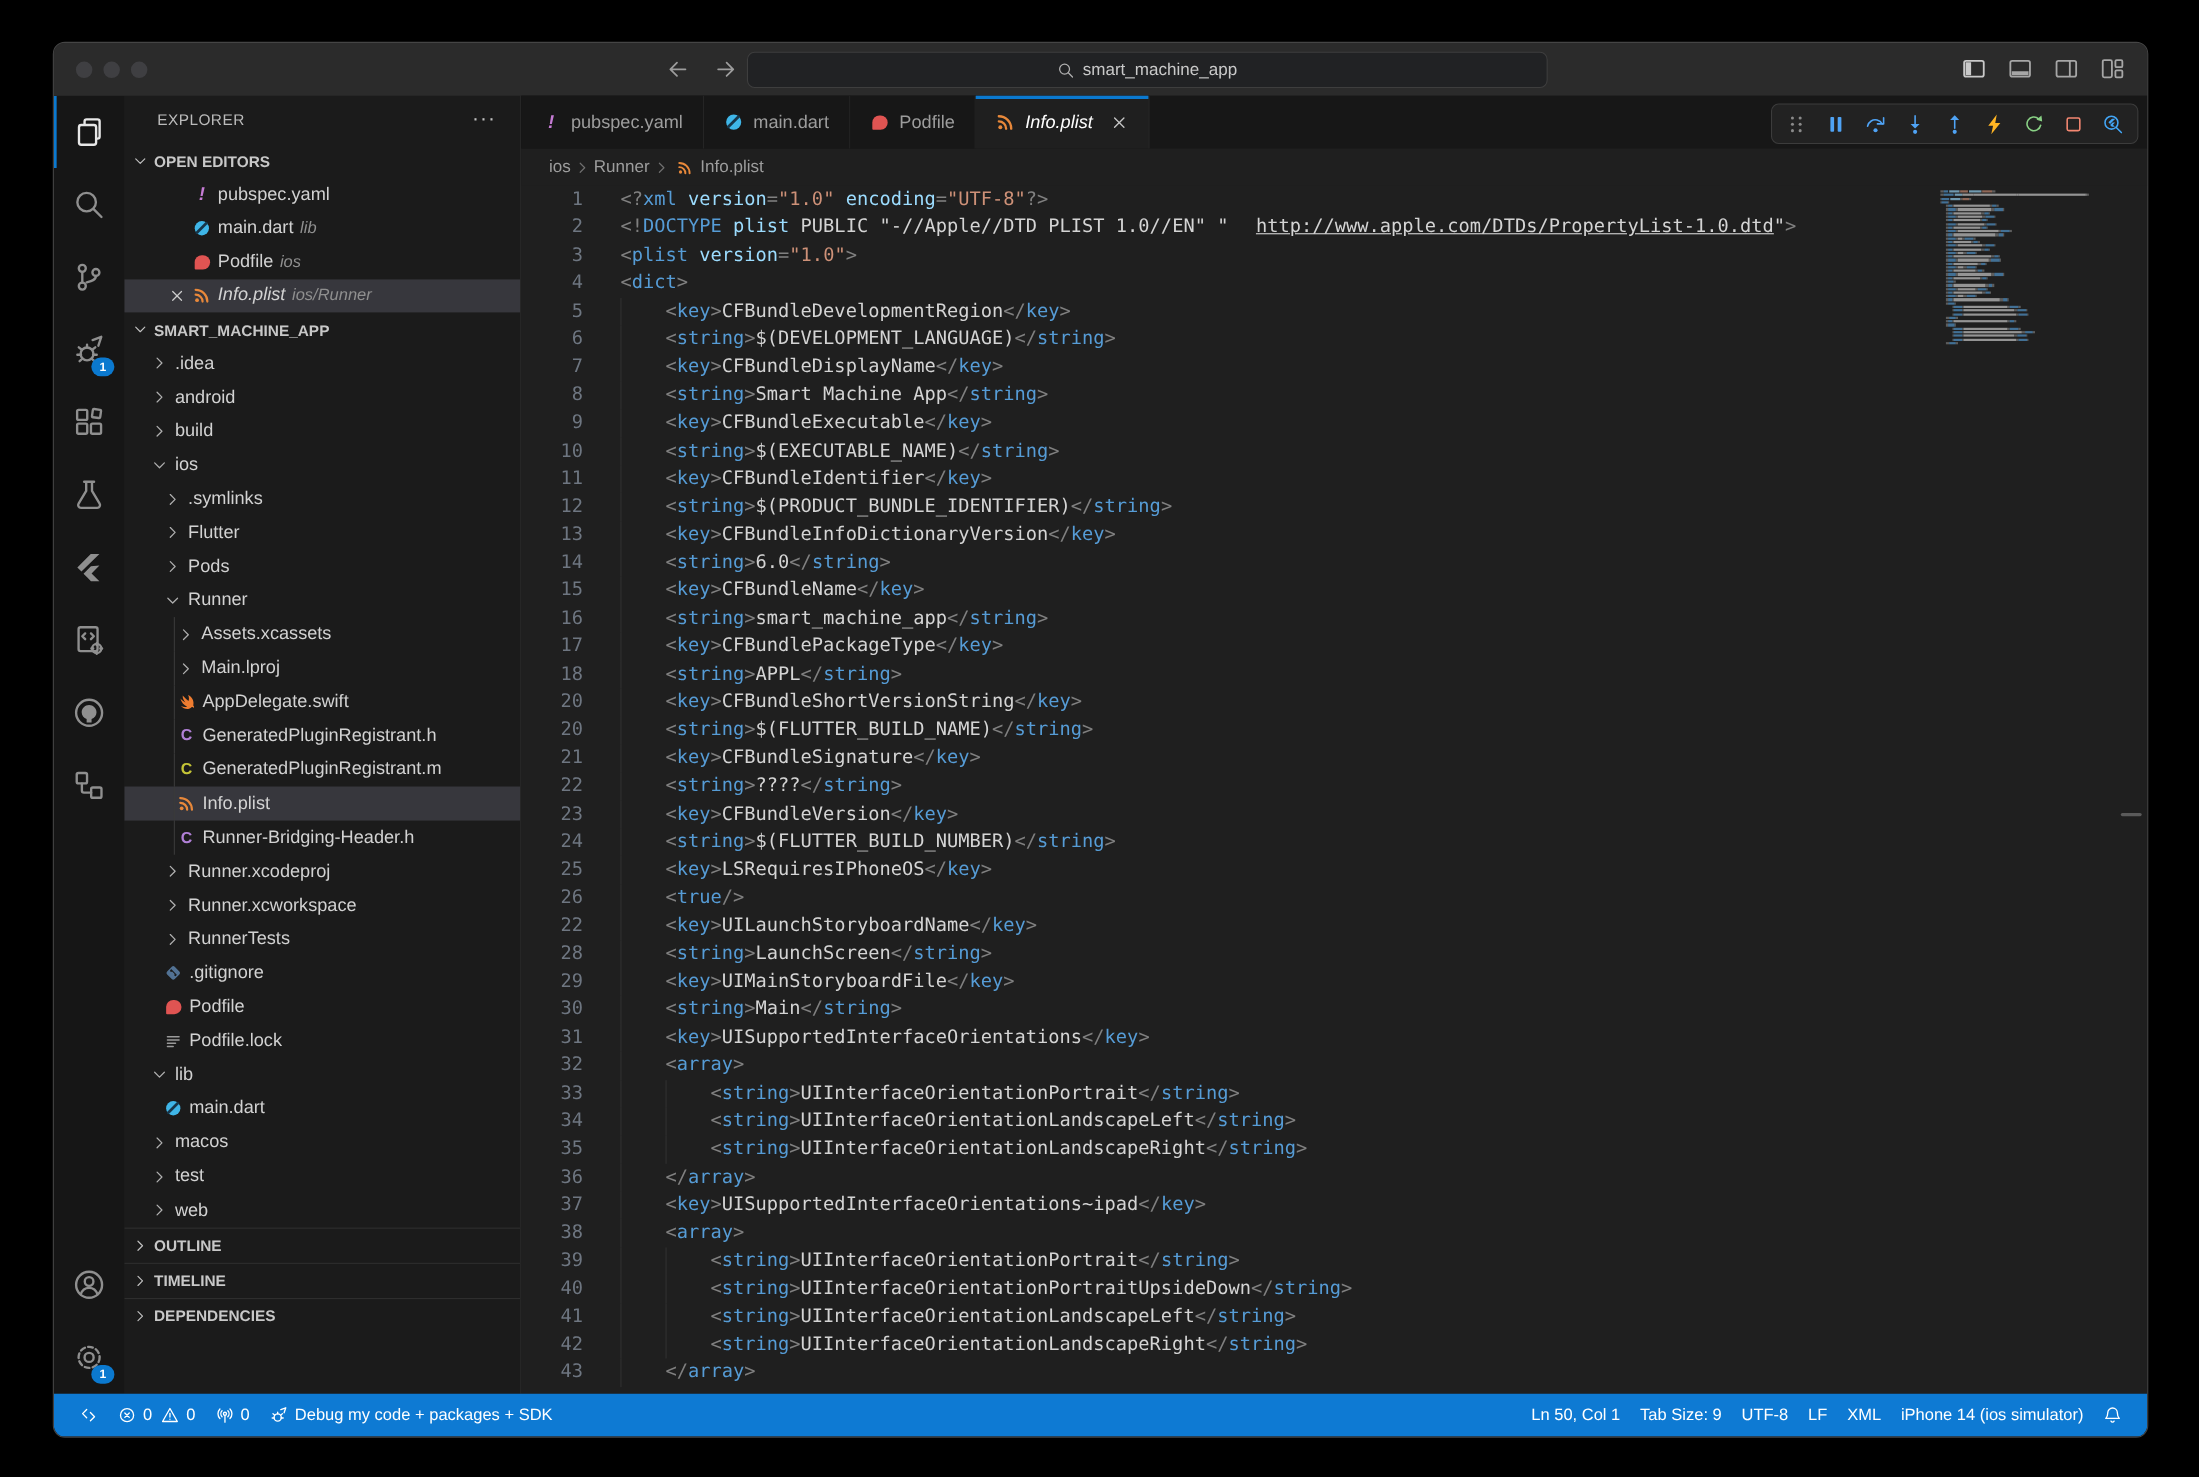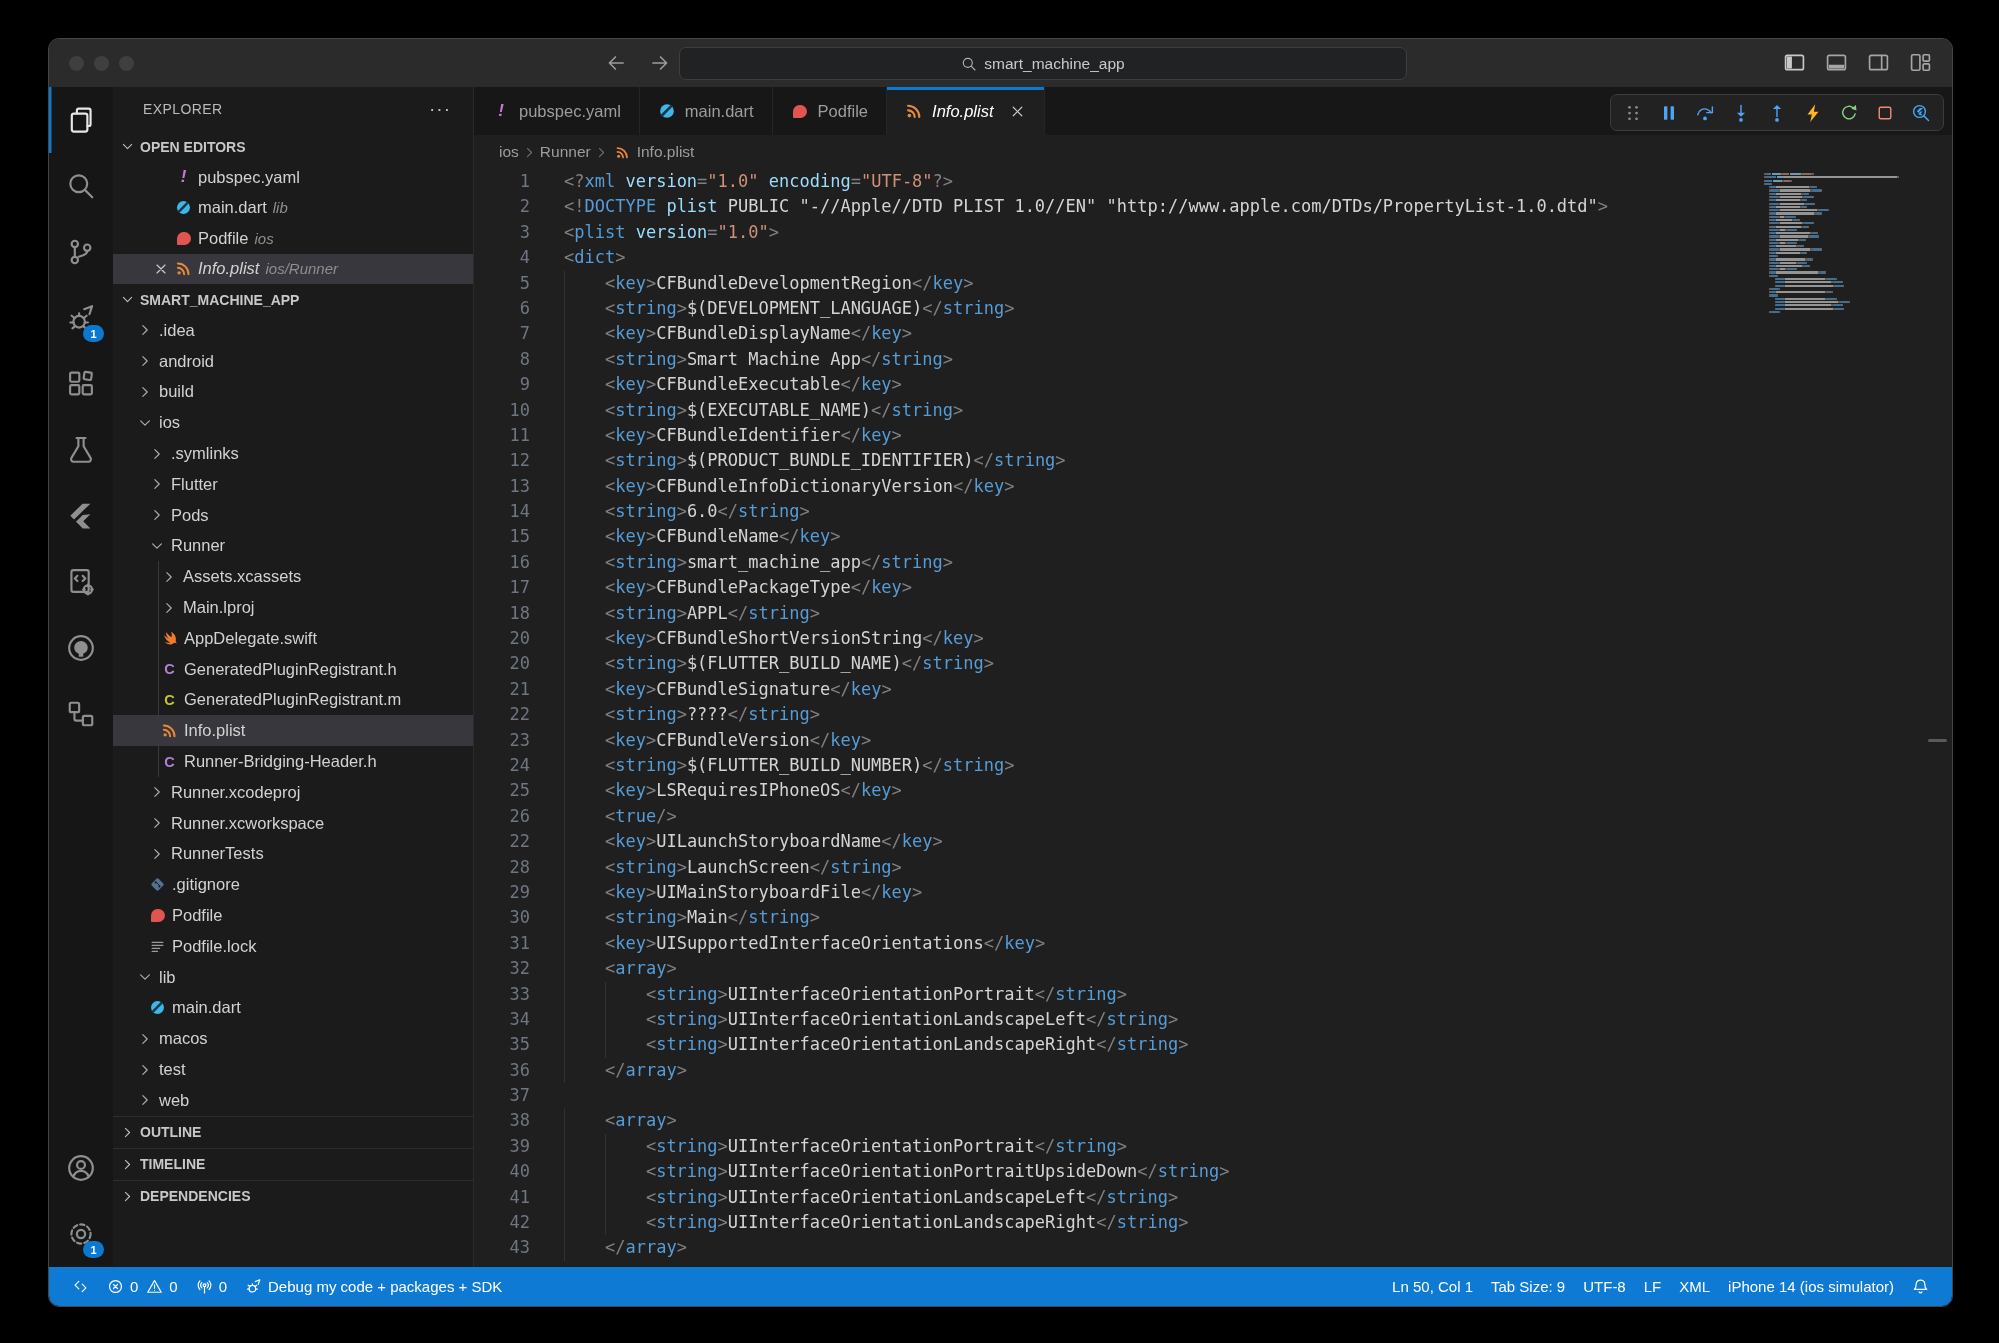--- a/index.html
+++ b/index.html
@@ -69,21 +69,21 @@
   #breadcrumb .sep{width:15px;height:15px;color:#6f6f6f;}
   #breadcrumb .fico{width:15px;height:15px;margin:0 4px 0 3px;display:flex;align-items:center;}
   
   #codewrap{position:relative;flex:1;overflow:hidden;}
   #code{position:absolute;left:0;top:0;right:0;font-family:"DejaVu Sans Mono",monospace;font-size:17px;line-height:25.4px;}
   .code-line{display:flex;height:25.4px;white-space:pre;}
   .ln{width:56px;flex:none;text-align:right;color:#6e7681;user-select:none;}
   .lc{margin-left:34px;position:relative;}
   .ig{position:absolute;top:0;bottom:0;width:1px;background:#313131;}
   .c-p{color:var(--s-p);} .c-t{color:var(--s-t);} .c-a{color:var(--s-a);} .c-s{color:var(--s-s);}
-  .c-x{color:var(--s-x);} .c-w{color:var(--s-w);} .c-l{color:var(--s-l);}
+  .c-x{color:var(--s-x);} .c-w{color:var(--s-w);} .c-l{color:var(--s-l);text-decoration:underline;margin-left:25px;}
   #minimap{position:absolute;top:4px;right:38px;width:150px;}
   .mm-line{height:2.2px;margin-bottom:1.1px;white-space:nowrap;font-size:0;}
   .mm-seg{display:inline-block;height:2.2px;opacity:.65;vertical-align:top;}
   #scrollmark{position:absolute;right:5px;top:570px;width:19px;height:3px;background:#5a5a5a;border-radius:2px;}
   
   #statusbar{height:39px;flex:none;background:var(--statusbar);color:#fff;display:flex;align-items:center;
     font-size:15px;padding:0 14px;border-radius:0 0 10px 10px;}
   .st-item{display:flex;align-items:center;gap:6px;padding:0 9px;height:100%;}
   .st-item .icon{width:17px;height:17px;}
   #status-right{margin-left:auto;display:flex;}
@@ -684,21 +684,21 @@
               <div class="code-line"><span class="ln">22</span><span class="lc"><span class="ig" style="left: 0px;"></span><span>    </span><span class="c-p">&lt;</span><span class="c-t">key</span><span class="c-p">&gt;</span><span class="c-x">UILaunchStoryboardName</span><span class="c-p">&lt;/</span><span class="c-t">key</span><span class="c-p">&gt;</span></span></div>
               <div class="code-line"><span class="ln">28</span><span class="lc"><span class="ig" style="left: 0px;"></span><span>    </span><span class="c-p">&lt;</span><span class="c-t">string</span><span class="c-p">&gt;</span><span class="c-x">LaunchScreen</span><span class="c-p">&lt;/</span><span class="c-t">string</span><span class="c-p">&gt;</span></span></div>
               <div class="code-line"><span class="ln">29</span><span class="lc"><span class="ig" style="left: 0px;"></span><span>    </span><span class="c-p">&lt;</span><span class="c-t">key</span><span class="c-p">&gt;</span><span class="c-x">UIMainStoryboardFile</span><span class="c-p">&lt;/</span><span class="c-t">key</span><span class="c-p">&gt;</span></span></div>
               <div class="code-line"><span class="ln">30</span><span class="lc"><span class="ig" style="left: 0px;"></span><span>    </span><span class="c-p">&lt;</span><span class="c-t">string</span><span class="c-p">&gt;</span><span class="c-x">Main</span><span class="c-p">&lt;/</span><span class="c-t">string</span><span class="c-p">&gt;</span></span></div>
               <div class="code-line"><span class="ln">31</span><span class="lc"><span class="ig" style="left: 0px;"></span><span>    </span><span class="c-p">&lt;</span><span class="c-t">key</span><span class="c-p">&gt;</span><span class="c-x">UISupportedInterfaceOrientations</span><span class="c-p">&lt;/</span><span class="c-t">key</span><span class="c-p">&gt;</span></span></div>
               <div class="code-line"><span class="ln">32</span><span class="lc"><span class="ig" style="left: 0px;"></span><span>    </span><span class="c-p">&lt;</span><span class="c-t">array</span><span class="c-p">&gt;</span></span></div>
               <div class="code-line"><span class="ln">33</span><span class="lc"><span class="ig" style="left: 0px;"></span><span class="ig" style="left: 41px;"></span><span>        </span><span class="c-p">&lt;</span><span class="c-t">string</span><span class="c-p">&gt;</span><span class="c-x">UIInterfaceOrientationPortrait</span><span class="c-p">&lt;/</span><span class="c-t">string</span><span class="c-p">&gt;</span></span></div>
               <div class="code-line"><span class="ln">34</span><span class="lc"><span class="ig" style="left: 0px;"></span><span class="ig" style="left: 41px;"></span><span>        </span><span class="c-p">&lt;</span><span class="c-t">string</span><span class="c-p">&gt;</span><span class="c-x">UIInterfaceOrientationLandscapeLeft</span><span class="c-p">&lt;/</span><span class="c-t">string</span><span class="c-p">&gt;</span></span></div>
               <div class="code-line"><span class="ln">35</span><span class="lc"><span class="ig" style="left: 0px;"></span><span class="ig" style="left: 41px;"></span><span>        </span><span class="c-p">&lt;</span><span class="c-t">string</span><span class="c-p">&gt;</span><span class="c-x">UIInterfaceOrientationLandscapeRight</span><span class="c-p">&lt;/</span><span class="c-t">string</span><span class="c-p">&gt;</span></span></div>
               <div class="code-line"><span class="ln">36</span><span class="lc"><span class="ig" style="left: 0px;"></span><span>    </span><span class="c-p">&lt;/</span><span class="c-t">array</span><span class="c-p">&gt;</span></span></div>
-              <div class="code-line"><span class="ln">37</span></div>
+              <div class="code-line"><span class="ln">37</span><span class="lc"><span class="ig" style="left: 0px;"></span><span>    </span><span class="c-p">&lt;</span><span class="c-t">key</span><span class="c-p">&gt;</span><span class="c-x">UISupportedInterfaceOrientations~ipad</span><span class="c-p">&lt;/</span><span class="c-t">key</span><span class="c-p">&gt;</span></span></div>
               <div class="code-line"><span class="ln">38</span><span class="lc"><span class="ig" style="left: 0px;"></span><span>    </span><span class="c-p">&lt;</span><span class="c-t">array</span><span class="c-p">&gt;</span></span></div>
               <div class="code-line"><span class="ln">39</span><span class="lc"><span class="ig" style="left: 0px;"></span><span class="ig" style="left: 41px;"></span><span>        </span><span class="c-p">&lt;</span><span class="c-t">string</span><span class="c-p">&gt;</span><span class="c-x">UIInterfaceOrientationPortrait</span><span class="c-p">&lt;/</span><span class="c-t">string</span><span class="c-p">&gt;</span></span></div>
               <div class="code-line"><span class="ln">40</span><span class="lc"><span class="ig" style="left: 0px;"></span><span class="ig" style="left: 41px;"></span><span>        </span><span class="c-p">&lt;</span><span class="c-t">string</span><span class="c-p">&gt;</span><span class="c-x">UIInterfaceOrientationPortraitUpsideDown</span><span class="c-p">&lt;/</span><span class="c-t">string</span><span class="c-p">&gt;</span></span></div>
               <div class="code-line"><span class="ln">41</span><span class="lc"><span class="ig" style="left: 0px;"></span><span class="ig" style="left: 41px;"></span><span>        </span><span class="c-p">&lt;</span><span class="c-t">string</span><span class="c-p">&gt;</span><span class="c-x">UIInterfaceOrientationLandscapeLeft</span><span class="c-p">&lt;/</span><span class="c-t">string</span><span class="c-p">&gt;</span></span></div>
               <div class="code-line"><span class="ln">42</span><span class="lc"><span class="ig" style="left: 0px;"></span><span class="ig" style="left: 41px;"></span><span>        </span><span class="c-p">&lt;</span><span class="c-t">string</span><span class="c-p">&gt;</span><span class="c-x">UIInterfaceOrientationLandscapeRight</span><span class="c-p">&lt;/</span><span class="c-t">string</span><span class="c-p">&gt;</span></span></div>
               <div class="code-line"><span class="ln">43</span><span class="lc"><span class="ig" style="left: 0px;"></span><span>    </span><span class="c-p">&lt;/</span><span class="c-t">array</span><span class="c-p">&gt;</span></span></div>
             </div>
           <div id="minimap">
               <div class="mm-line"><span class="mm-seg" style="width: 0px;"></span><span class="mm-seg" style="width: 2.64px; background: rgb(128, 128, 128);"></span><span class="mm-seg" style="width: 3.96px; background: rgb(86, 156, 214);"></span><span class="mm-seg" style="width: 1.32px;"></span><span class="mm-seg" style="width: 9.24px; background: rgb(156, 220, 254);"></span><span class="mm-seg" style="width: 1.32px; background: rgb(128, 128, 128);"></span><span class="mm-seg" style="width: 6.6px; background: rgb(206, 145, 120);"></span><span class="mm-seg" style="width: 1.32px;"></span><span class="mm-seg" style="width: 10.56px; background: rgb(156, 220, 254);"></span><span class="mm-seg" style="width: 1.32px; background: rgb(128, 128, 128);"></span><span class="mm-seg" style="width: 9.24px; background: rgb(206, 145, 120);"></span><span class="mm-seg" style="width: 2.64px; background: rgb(128, 128, 128);"></span></div>
               <div class="mm-line"><span class="mm-seg" style="width: 0px;"></span><span class="mm-seg" style="width: 2.64px; background: rgb(128, 128, 128);"></span><span class="mm-seg" style="width: 9.24px; background: rgb(86, 156, 214);"></span><span class="mm-seg" style="width: 1.32px;"></span><span class="mm-seg" style="width: 6.6px; background: rgb(156, 220, 254);"></span><span class="mm-seg" style="width: 10.56px; background: rgb(212, 212, 212);"></span><span class="mm-seg" style="width: 38.28px; background: rgb(212, 212, 212);"></span><span class="mm-seg" style="width: 2.64px; background: rgb(212, 212, 212);"></span><span class="mm-seg" style="width: 60.72px; background: rgb(212, 212, 212);"></span><span class="mm-seg" style="width: 1.32px; background: rgb(212, 212, 212);"></span><span class="mm-seg" style="width: 1.32px; background: rgb(128, 128, 128);"></span></div>

